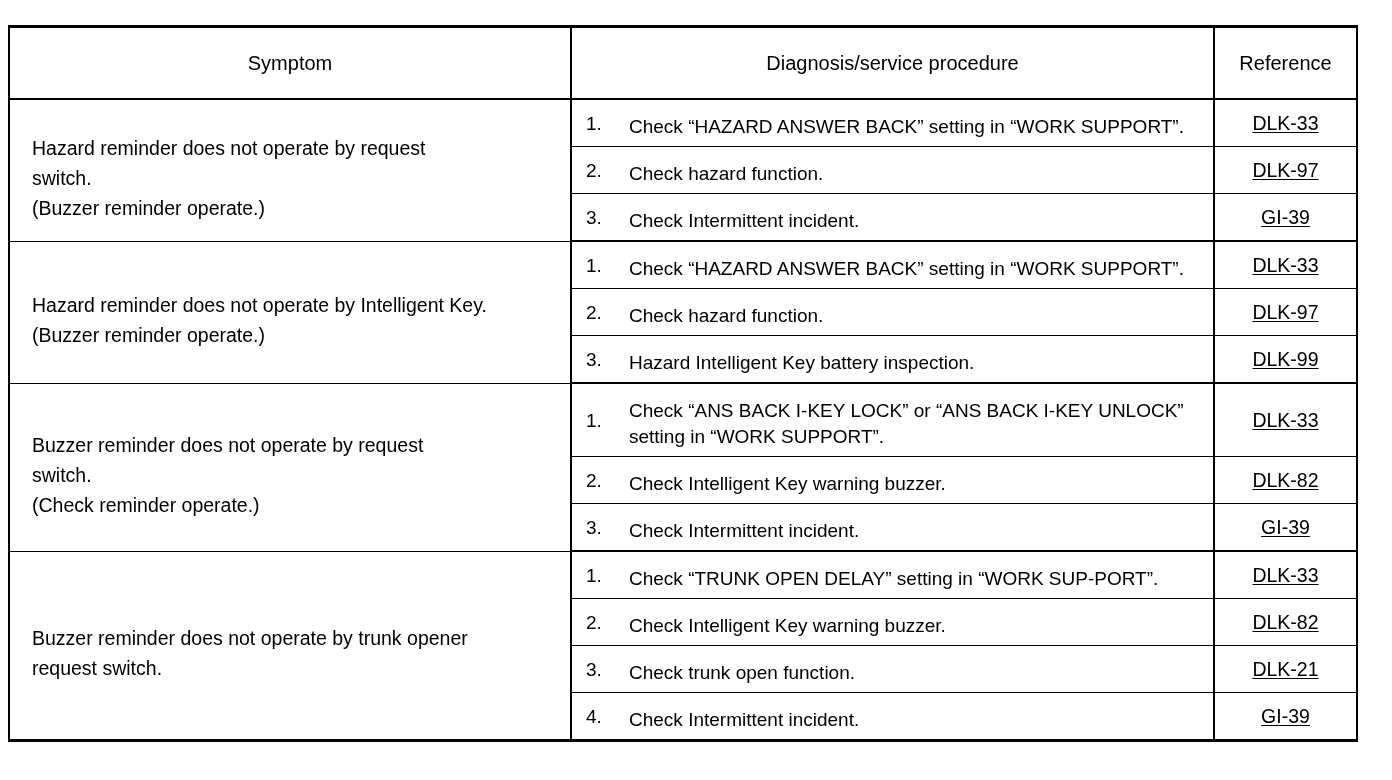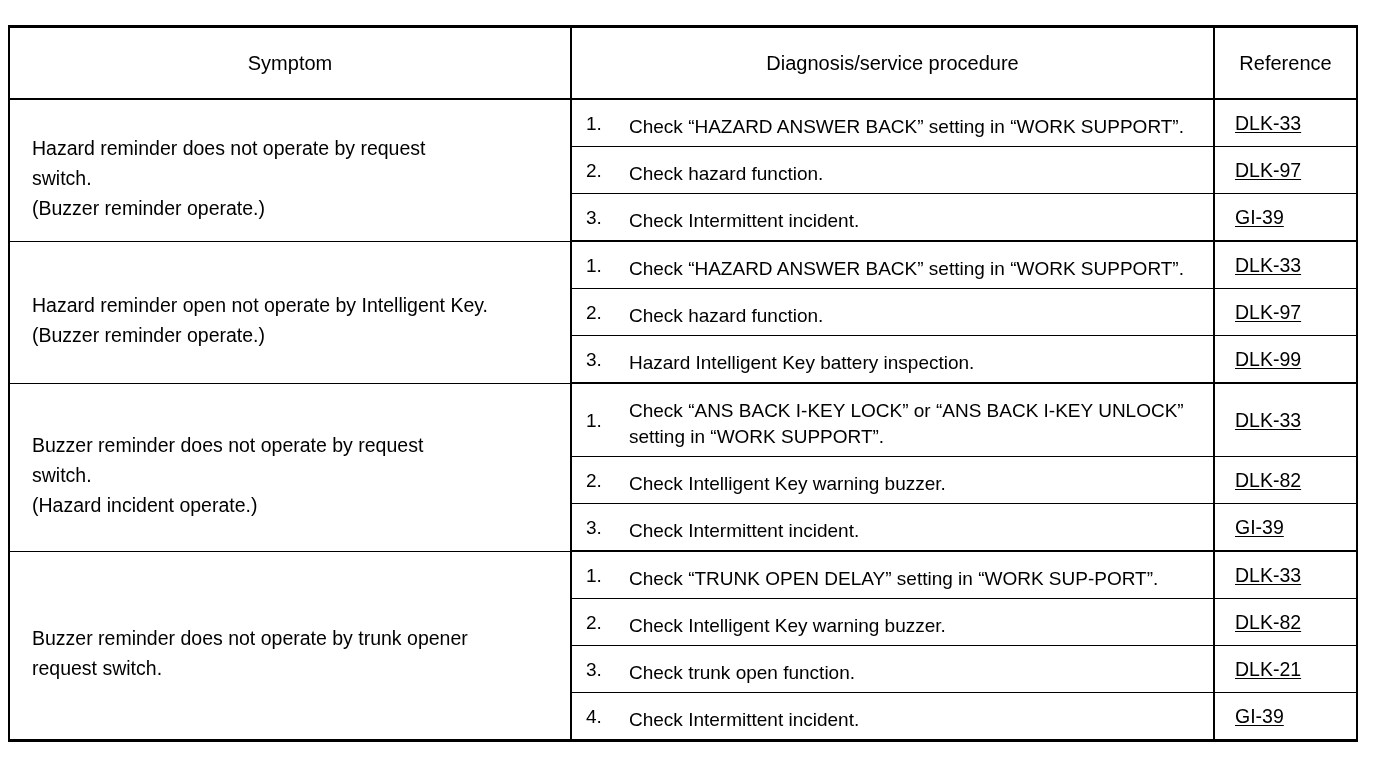--- a/index.html
+++ b/index.html
@@ -83,20 +83,21 @@
     font-size: 19px;
     white-space: nowrap;
   }
   .proc-cell {
     text-align: left;
     padding: 14px 16px 6px 2px;
     font-size: 19px;
     line-height: 26px;
   }
   .ref-cell {
+    text-align: center;
     padding: 6px 20px;
     border-left: 2px solid #000;
     font-size: 19.5px;
     white-space: nowrap;
   }
   .ref-link {
     text-decoration: underline;
     text-underline-offset: 2px;
     color: #000;
     cursor: pointer;
@@ -143,42 +144,42 @@
           <td class="proc-cell">Check hazard function.</td>
           <td class="ref-cell"><span class="ref-link">DLK-97</span></td>
         </tr>
         <tr class="sub-row group-end">
           <td class="num-cell">3.</td>
           <td class="proc-cell">Check Intermittent incident.</td>
           <td class="ref-cell"><span class="ref-link">GI-39</span></td>
         </tr>
         <tr class="sub-row">
           <td class="symptom-cell" rowspan="3">
-            <span class="line">Hazard reminder open not operate by Intelligent Key.</span>
+            <span class="line">Hazard reminder does not operate by Intelligent Key.</span>
             <span class="line">(Buzzer reminder operate.)</span>
           </td>
           <td class="num-cell">1.</td>
           <td class="proc-cell">Check “HAZARD ANSWER BACK” setting in “WORK SUPPORT”.</td>
           <td class="ref-cell"><span class="ref-link">DLK-33</span></td>
         </tr>
         <tr class="sub-row">
           <td class="num-cell">2.</td>
           <td class="proc-cell">Check hazard function.</td>
           <td class="ref-cell"><span class="ref-link">DLK-97</span></td>
         </tr>
         <tr class="sub-row group-end">
           <td class="num-cell">3.</td>
           <td class="proc-cell">Hazard Intelligent Key battery inspection.</td>
           <td class="ref-cell"><span class="ref-link">DLK-99</span></td>
         </tr>
         <tr class="sub-row">
           <td class="symptom-cell" rowspan="3">
             <span class="line">Buzzer reminder does not operate by request</span>
             <span class="line">switch.</span>
-            <span class="line">(Hazard incident operate.)</span>
+            <span class="line">(Check reminder operate.)</span>
           </td>
           <td class="num-cell">1.</td>
           <td class="proc-cell">Check “ANS BACK I-KEY LOCK” or “ANS BACK I-KEY UNLOCK” setting in “WORK SUPPORT”.</td>
           <td class="ref-cell"><span class="ref-link">DLK-33</span></td>
         </tr>
         <tr class="sub-row">
           <td class="num-cell">2.</td>
           <td class="proc-cell">Check Intelligent Key warning buzzer.</td>
           <td class="ref-cell"><span class="ref-link">DLK-82</span></td>
         </tr>

